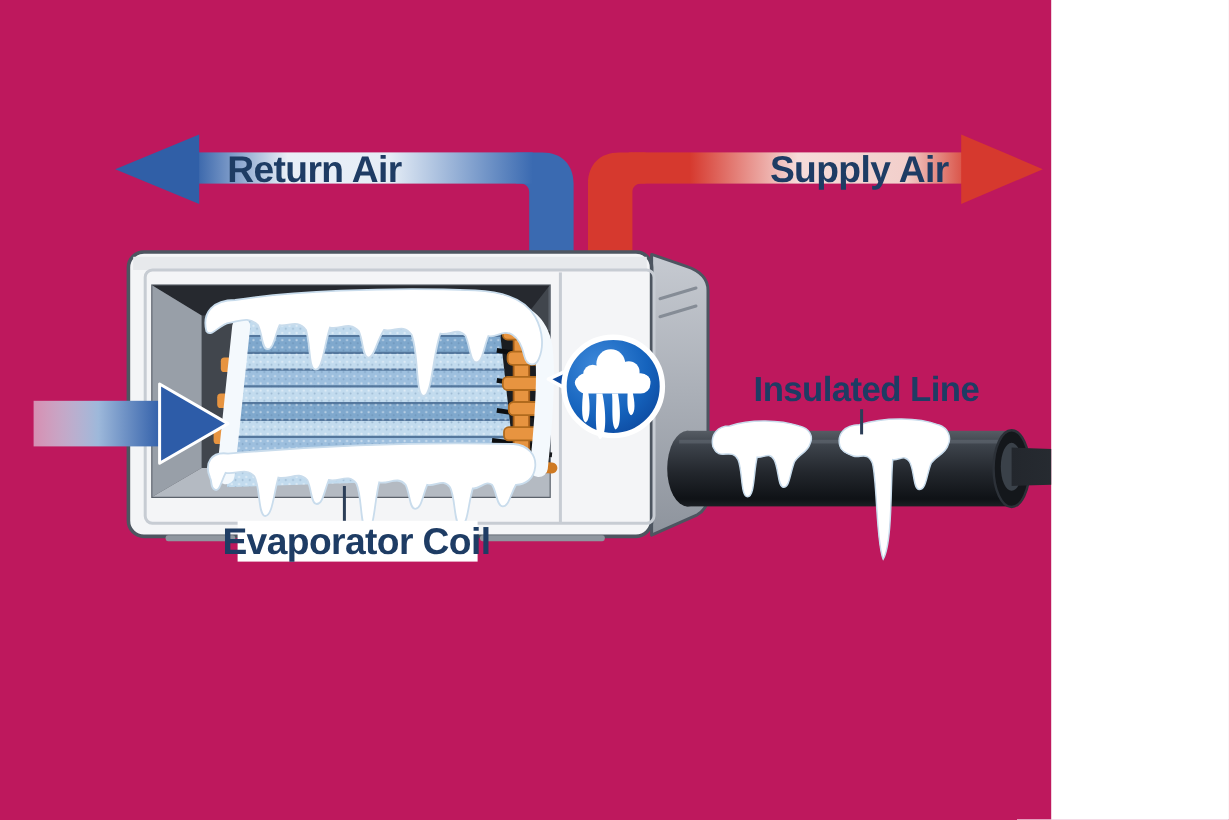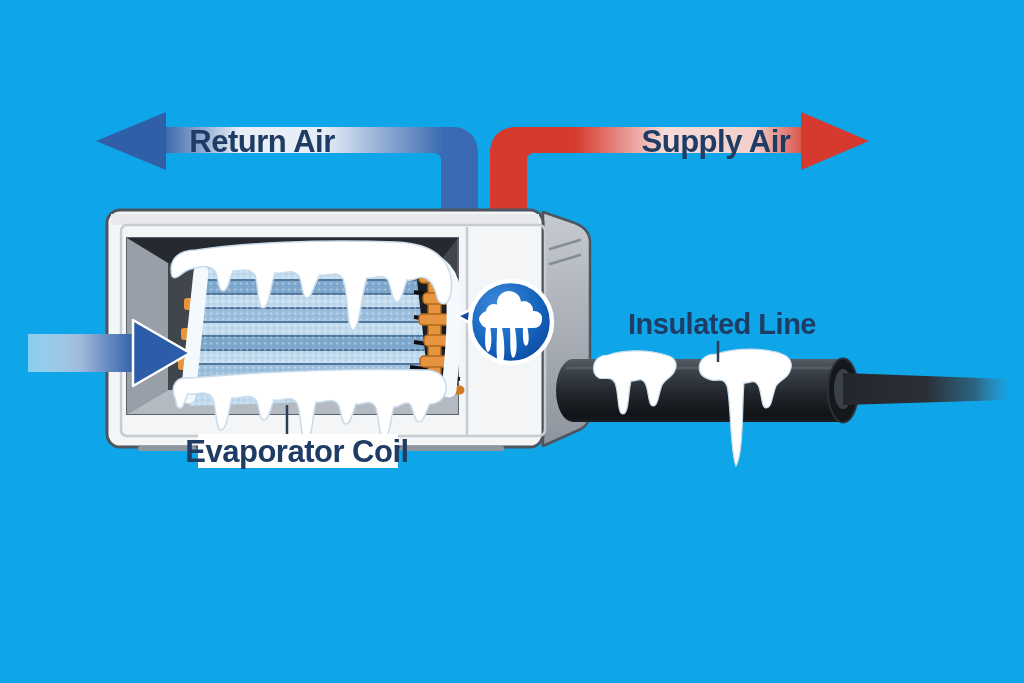--- a/index.html
+++ b/index.html
@@ -1,19 +1,19 @@
 <!DOCTYPE html>
 <html><head>
 <meta charset="utf-8">
 <style>
   html,body{margin:0;padding:0;background:#ffffff;}
   .stage{
     position:relative;
-    width:1024px;height:683px;
-    background:#0ea5e9;
+    width:876px;height:683px;
+    background:#be185d;
     overflow:hidden;
     font-family:"Liberation Sans", sans-serif;
   }
   .stage svg{position:absolute;left:0;top:0;}
   text.diagram-label{
     font-family:"Liberation Sans", sans-serif;
     font-weight:bold;
     letter-spacing:-0.5px;
   }
 </style>

